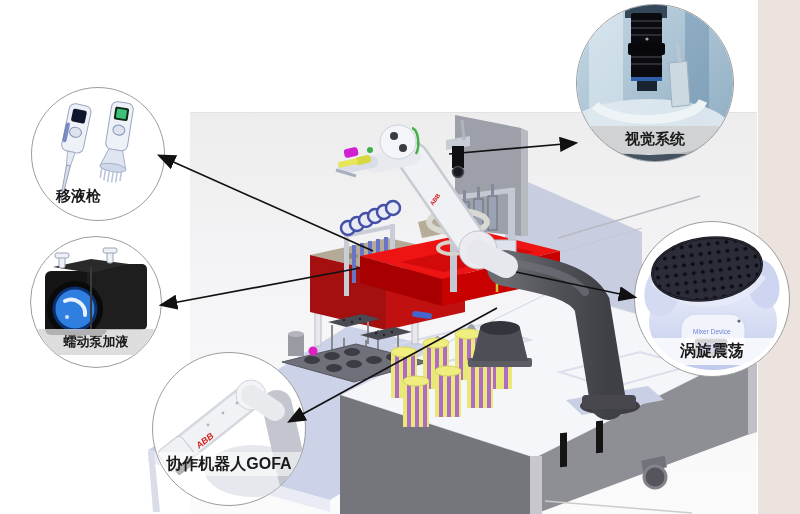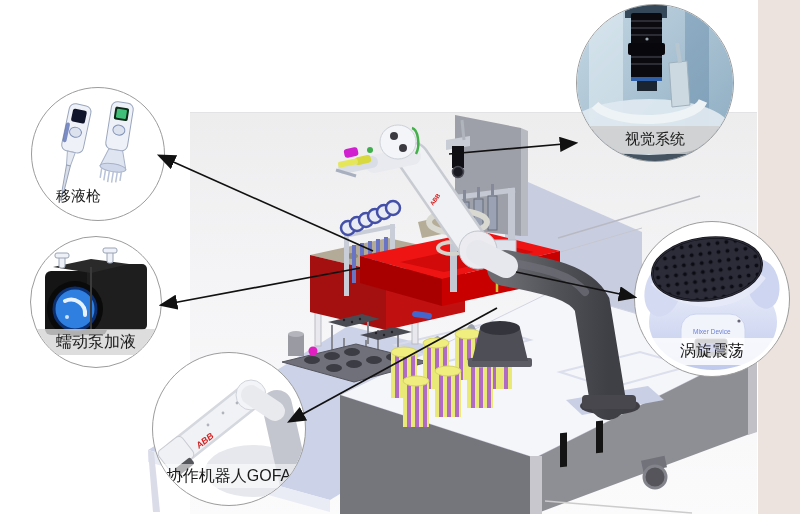--- a/index.html
+++ b/index.html
@@ -10,25 +10,25 @@
     border-top:1px solid #e3e3e5;}
   .edge-band{position:absolute;right:0;top:0;width:42px;height:514px;background:#ece3de;}
   svg.layer{position:absolute;left:0;top:0;}
   .callout{position:absolute;border-radius:50%;border:1px solid #9c9c9c;background:#fff;overflow:hidden;}
   .callout svg{position:absolute;left:0;top:0;}
   .c-pipette{left:31px;top:87px;width:132px;height:132px;}
   .c-pump{left:30px;top:236px;width:130px;height:130px;}
   .c-gofa{left:152px;top:352px;width:152px;height:152px;}
   .c-vision{left:576px;top:4px;width:156px;height:156px;}
   .c-vortex{left:634px;top:221px;width:154px;height:154px;}
-  .label{position:absolute;color:#1a1a1a;white-space:nowrap;}
+  .label{position:absolute;color:#1a1a1a;white-space:nowrap;font-weight:bold;}
   .lbl-pipette{left:24px;top:99px;font-size:15px;}
   .strip{position:absolute;left:-2px;right:-2px;text-align:center;}
-  .strip-pump{top:92px;height:26px;line-height:26px;font-size:16px;background:rgba(214,214,214,.82);}
-  .strip-gofa{top:99px;height:24px;line-height:24px;font-size:16px;background:rgba(255,255,255,.55);margin-top:12px;}
+  .strip-pump{top:92px;height:26px;line-height:26px;font-size:13px;background:rgba(214,214,214,.82);}
+  .strip-gofa{top:99px;height:24px;line-height:24px;font-size:16px;background:rgba(255,255,255,.55);}
   .strip-vision{top:121px;height:28px;line-height:26px;font-size:15px;background:rgba(206,206,206,.82);}
   .strip-vortex{top:116px;height:27px;line-height:25px;font-size:16px;background:rgba(255,255,255,.82);}
   .arrows{pointer-events:none;}
 </style>
 </head>
 <body>
 
 <div class="stage">
 
   <div class="backdrop"></div>

